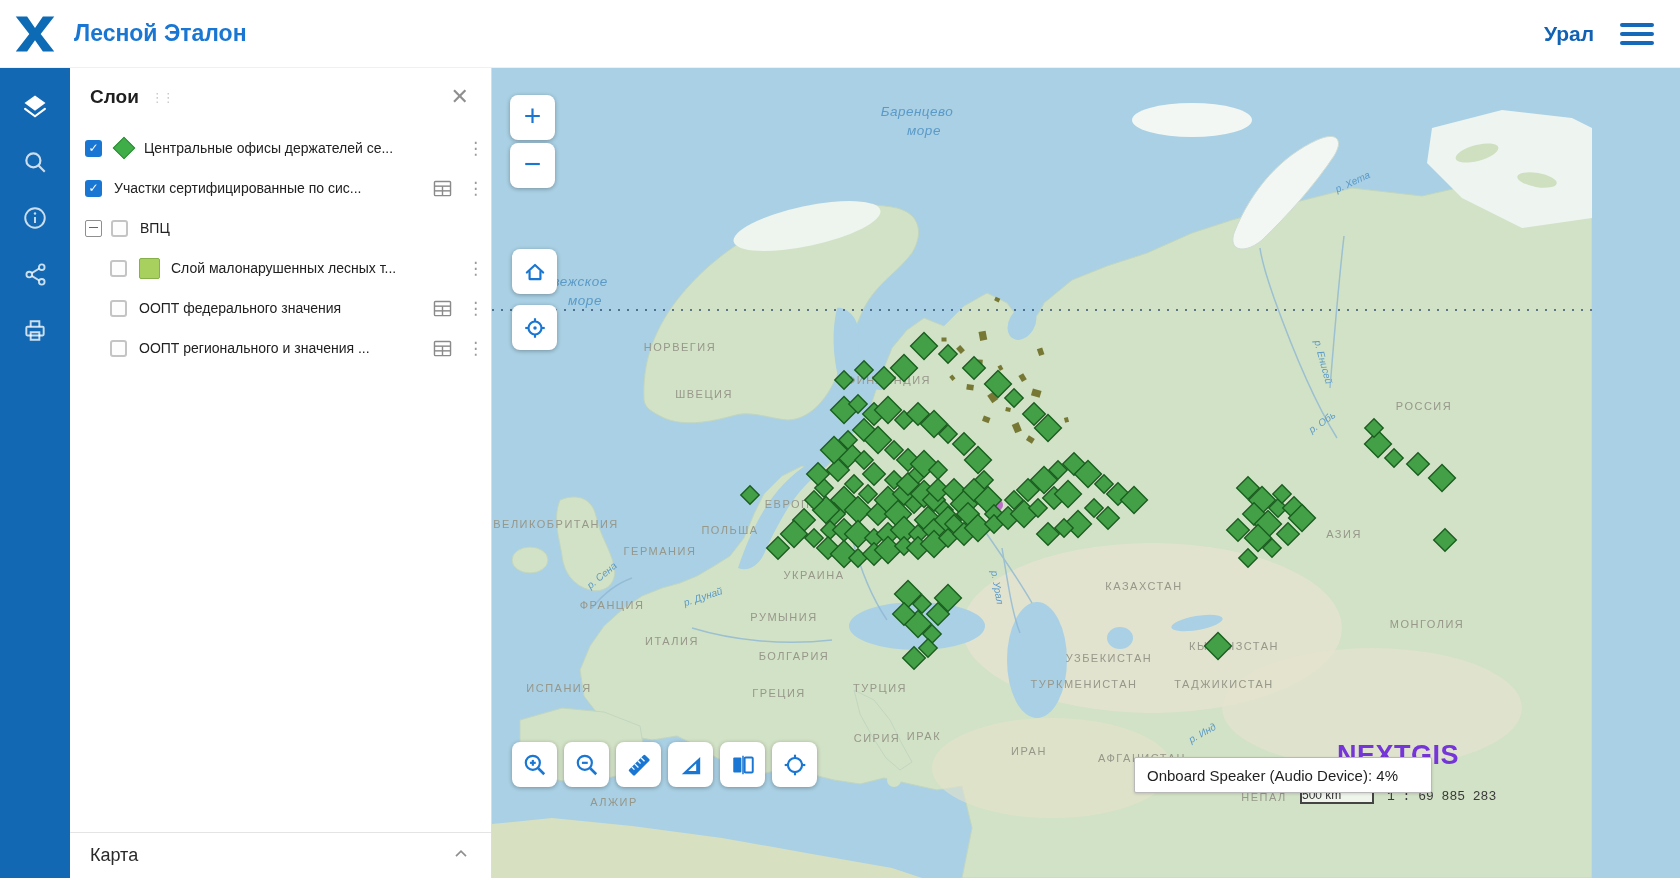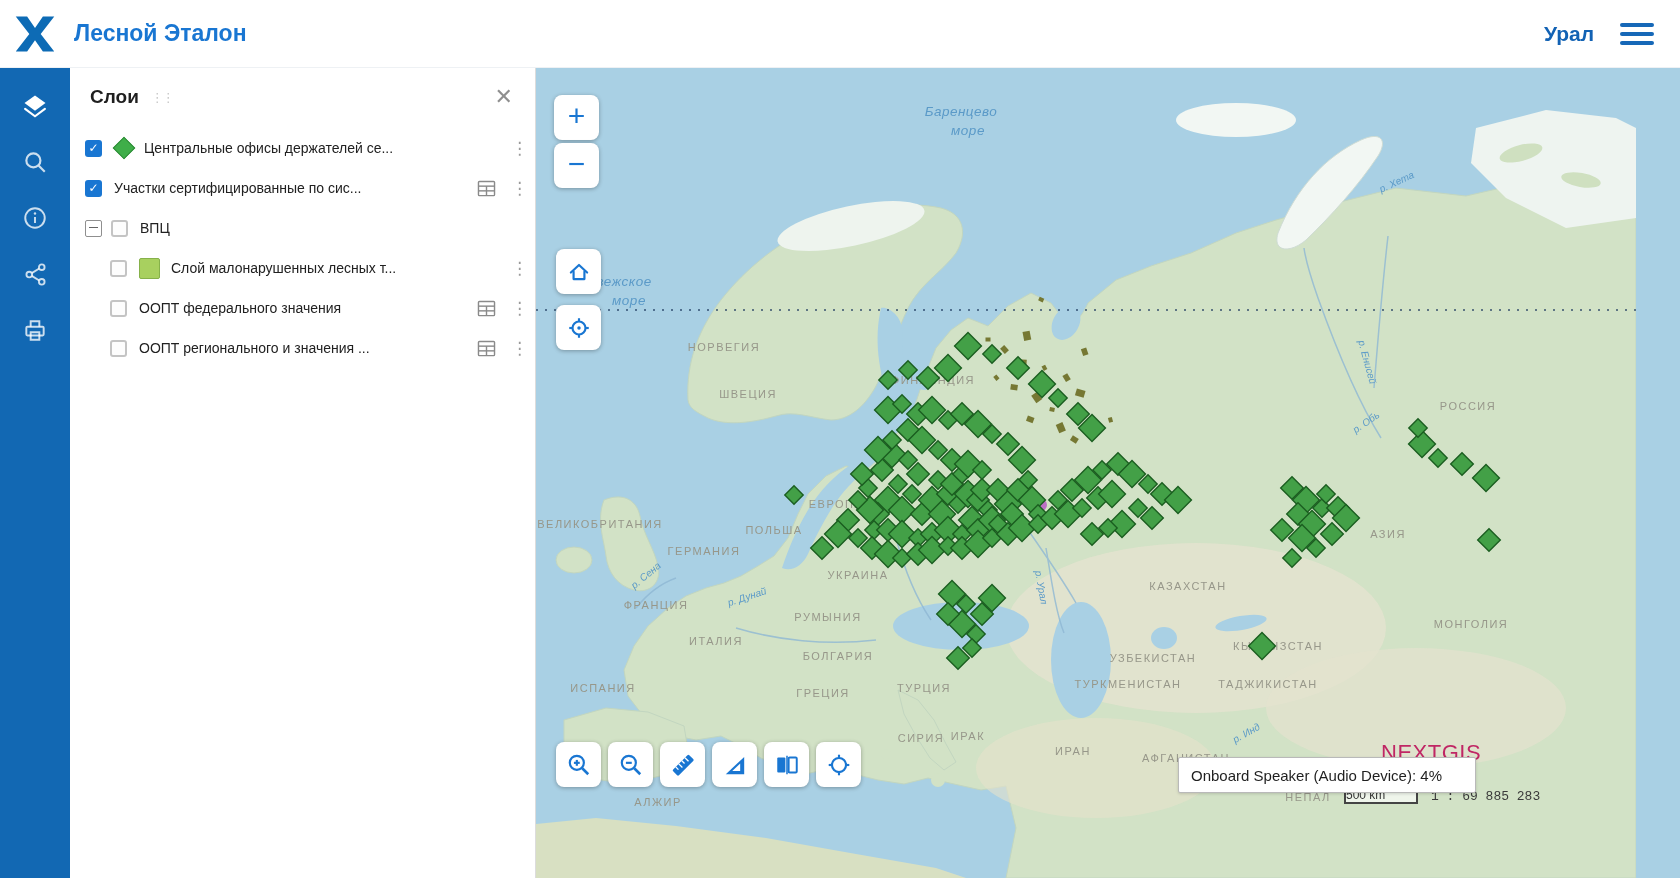--- a/index.html
+++ b/index.html
@@ -12,21 +12,21 @@
   .app-title{color:#1976d2;font-size:23px;font-weight:700;margin-left:16px;}
   .header-spacer{flex:1;}
   .login{color:#1262b4;font-size:21px;font-weight:700;cursor:pointer;margin-right:26px;}
   .burger{width:34px;height:26px;display:flex;flex-direction:column;justify-content:space-between;cursor:pointer;padding:2px 0;box-sizing:border-box;}
   .burger span{display:block;height:4px;border-radius:2px;background:#1668b8;}
   
   .app-body{position:absolute;top:68px;left:0;right:0;bottom:0;display:flex;}
   .iconbar{width:70px;background:#1268b3;display:flex;flex-direction:column;align-items:center;padding-top:10px;box-sizing:border-box;flex:none;}
   .iconbar .ibtn{width:70px;height:56px;display:flex;align-items:center;justify-content:center;cursor:pointer;}
   
-  .panel{width:466px;background:#fff;border-right:1px solid #dcdcdc;display:flex;flex-direction:column;box-sizing:border-box;flex:none;}
+  .panel{width:422px;background:#fff;border-right:1px solid #dcdcdc;display:flex;flex-direction:column;box-sizing:border-box;flex:none;}
   .panel-header{height:58px;display:flex;align-items:center;padding:0 18px 0 20px;flex:none;}
   .panel-title{font-size:19px;font-weight:700;color:#1f1f1f;}
   .drag-dots{color:#c9c9c9;font-size:13px;margin-left:12px;letter-spacing:-2px;cursor:grab;}
   .panel-close{margin-left:auto;color:#8f8f8f;font-size:22px;line-height:1;cursor:pointer;padding:4px;}
   .tree{flex:1;overflow:hidden;padding-top:2px;}
   .trow{height:40px;display:flex;align-items:center;padding:0 14px 0 15px;box-sizing:border-box;cursor:pointer;}
   .trow .indent1{width:25px;flex:none;}
   .cb{width:17px;height:17px;border-radius:3px;flex:none;box-sizing:border-box;margin-right:12px;cursor:pointer;}
   .cb.on{background:#1976d2;display:flex;align-items:center;justify-content:center;color:#fff;font-size:12px;font-weight:700;}
   .cb.off{border:2px solid #c4c4c4;background:#fdfdfd;}
@@ -48,21 +48,21 @@
   .lbl-river{fill:#5b9ac8;font-size:10px;font-style:italic;text-anchor:middle;}
   .map-btn{position:absolute;width:45px;height:45px;background:#fff;border-radius:8px;
     box-shadow:0 1px 4px rgba(0,0,0,.3);display:flex;align-items:center;justify-content:center;
     color:#1976d2;cursor:pointer;box-sizing:border-box;}
   .map-btn.txt{font-size:30px;font-weight:400;line-height:1;padding-bottom:3px;}
   .btm-toolbar{position:absolute;left:20px;top:674px;display:flex;gap:7px;}
   .btm-toolbar .map-btn{position:static;}
   .scalebar{position:absolute;left:808px;top:719px;width:74px;height:17px;border:2px solid #444;border-top:none;
     background:rgba(255,255,255,.65);font-size:12px;color:#333;text-align:left;line-height:16px;box-sizing:border-box;}
   .scaletext{position:absolute;left:895px;top:721px;font-size:13px;color:#3a3a3a;white-space:nowrap;font-family:Liberation Mono, monospace;}
-  .watermark{position:absolute;left:845px;top:672px;font-size:22px;font-weight:400;color:#be185d;letter-spacing:.5px;opacity:.93;cursor:pointer;}
+  .watermark{position:absolute;left:845px;top:672px;font-size:27px;font-weight:700;color:#6d28d9;letter-spacing:.5px;opacity:.93;cursor:pointer;}
   .toast{position:absolute;left:642px;top:689px;width:298px;height:36px;background:#fff;border:1px solid #b9b9b9;
     border-radius:2px;box-shadow:0 1px 3px rgba(0,0,0,.15);display:flex;align-items:center;padding:0 12px;
     box-sizing:border-box;font-size:15px;color:#1f1f1f;white-space:nowrap;}
 </style>
 </head>
 <body>
 
 <div class="header">
   <div class="logo">
     <svg width="42" height="40" viewBox="0 0 48 44">
@@ -184,20 +184,28 @@
             <svg width="19" height="17" viewBox="0 0 20 18" fill="none" stroke="#8a8a8a" stroke-width="1.5">
               <rect x="1.5" y="1.5" width="17" height="15" rx="1"></rect>
               <line x1="1.5" y1="6.5" x2="18.5" y2="6.5"></line>
               <line x1="10" y1="6.5" x2="10" y2="16.5"></line>
               <line x1="1.5" y1="11.5" x2="18.5" y2="11.5"></line>
             </svg>
             <span class="kebab">⋮</span>
           </span>
         </div>
       </div>
+    <div class="panel-footer">
+      <span class="footer-label">Карта</span>
+      <span class="footer-chev">
+        <svg width="20" height="20" viewBox="0 0 24 24" fill="none" stroke="#8f8f8f" stroke-width="2">
+            <path d="M6 14.5 L12 8.5 L18 14.5"></path>
+          </svg>
+      </span>
+    </div>
   </div>
 
   <div class="map">
     <svg class="map-svg" width="1100" height="810" viewBox="0 0 1100 810">
 
       <rect width="1100" height="810" fill="#a9d0e4"></rect>
 
       <path fill="#d2e2c6" stroke="#c2d6c0" stroke-width="1" d="M 1100,95 L 1000,112 930,128 860,120 800,135 740,152 700,165 655,185 615,198 580,212 552,235
         C 545,250 538,258 528,252 L 515,235 495,225 472,238 452,258 432,250 415,262
         L 400,280 388,310 378,340 368,360 352,372 342,392 330,402

